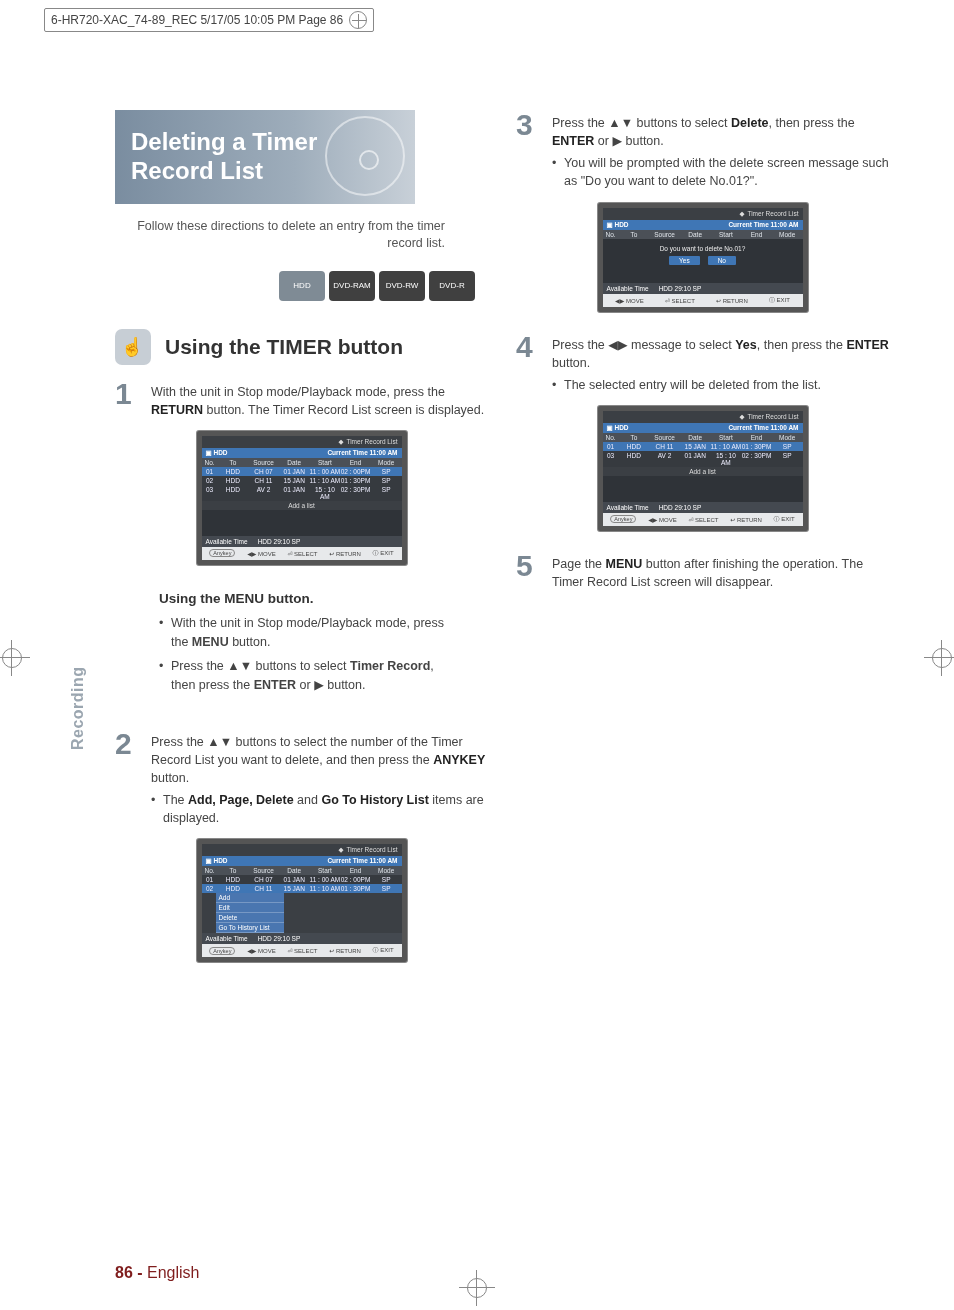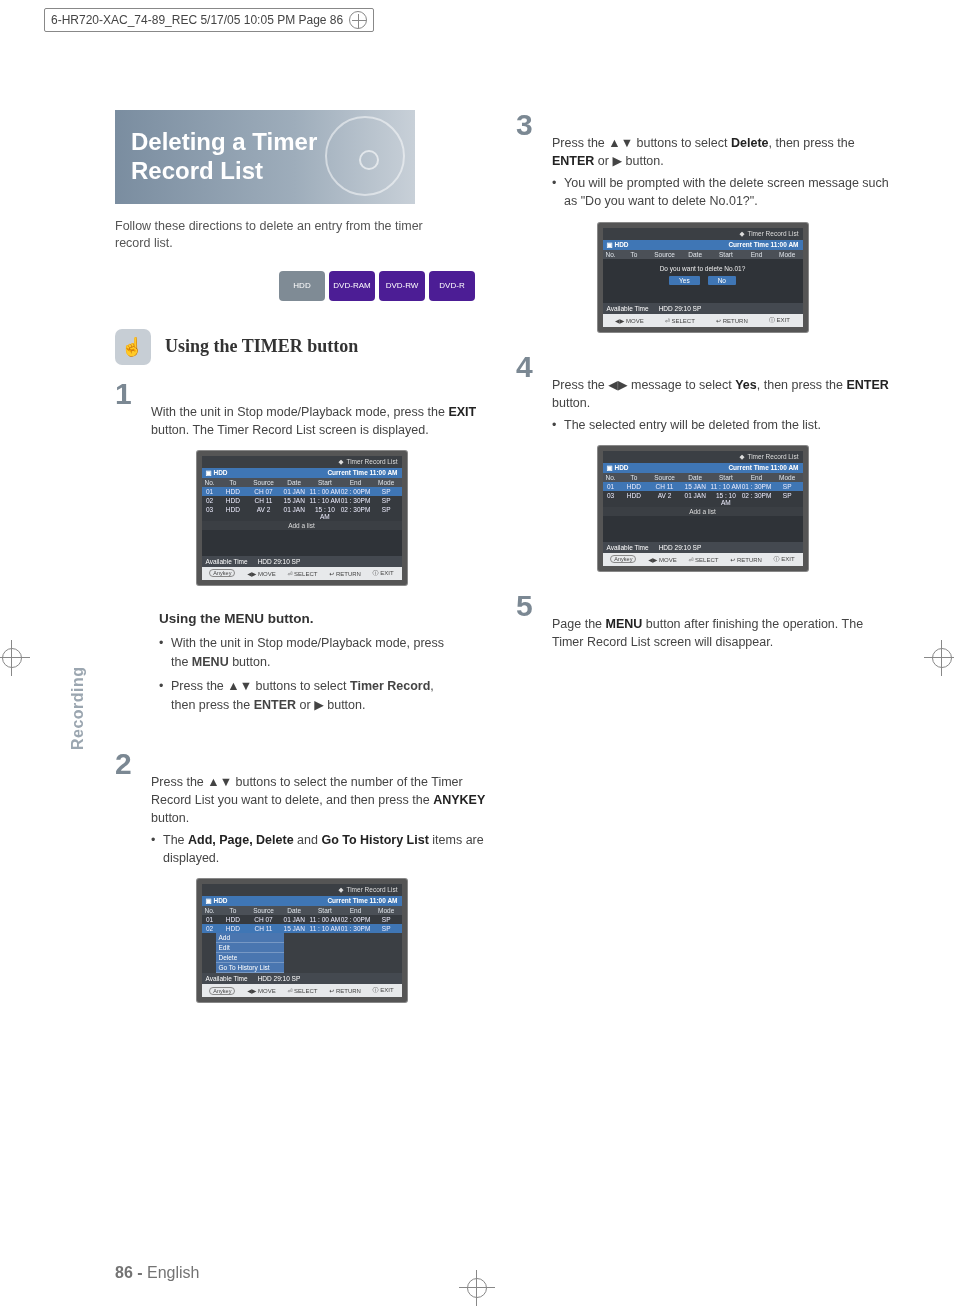--- a/index.html
+++ b/index.html
@@ -56,43 +56,43 @@
   .title-card .disc {
     position:absolute; right:10px; bottom:8px;
     width:80px;height:80px;border:2px solid rgba(255,255,255,.5);
     border-radius:50%;
   }
   .title-card .disc::after{
     content:"";position:absolute;left:32px;top:32px;width:16px;height:16px;
     border:2px solid rgba(255,255,255,.6);border-radius:50%;
   }
 
-  .intro { font-size:12.5px; color:#555; line-height:1.4; max-width:330px;}
+  .intro { font-size:12.5px; color:#555; line-height:1.4; max-width:330px;text-align:right;}
 
   .media-badges { margin:18px 0 28px 0; display:flex; gap:4px; justify-content:flex-end; max-width:360px;}
   .badge {
-    width:46px;height:30px;border-radius:4px;background:#4c1d95;color:#fff;
+    width:46px;height:30px;border-radius:4px;background:#404040;color:#fff;
     font-size:8px;display:flex;flex-direction:column;align-items:center;justify-content:center;
     gap:1px;
   }
   .badge.hdd{background:#7f8b95;}
 
   .section-title-row{display:flex;align-items:center;gap:14px;margin:16px 0 14px 0;}
   .hand-icon{
     width:36px;height:36px;border-radius:7px;background:#c7ced5;
     display:flex;align-items:center;justify-content:center;color:#fff;font-size:18px;
   }
-  .section-title{font-size:18px;font-weight:700;color:#333;font-family:Liberation Serif, serif;}
+  .section-title{font-size:21px;font-weight:700;color:#333;}
 
   .step{display:flex;gap:10px;margin-bottom:12px;}
   .step-num{
     font-size:30px;font-weight:700;color:#7b8893;width:26px;flex:0 0 26px;line-height:1;
   }
   .step-small .step-num{font-size:30px;}
-  .step-body{font-size:12.5px;color:#444;line-height:1.45;padding-top:4px;margin-top:20px;}
+  .step-body{font-size:12.5px;color:#444;line-height:1.45;padding-top:4px;}
   .step-body b{color:#222;}
   .bullet{display:flex;gap:6px;margin-top:4px;}
   .bullet .dot{flex:0 0 6px;}
 
   .subhead{font-size:13.5px;font-weight:700;margin:26px 0 8px 44px;}
   .sublist{font-size:12.5px;color:#444;line-height:1.5;margin-left:44px;max-width:300px;}
   .sublist .bullet{margin-bottom:6px;}
 
   
   .osd {
@@ -131,21 +131,21 @@
   .osd .confirm .btns span{background:#3f76b5;padding:1px 10px;border-radius:1px;}
 
   .side-tab{
     position:absolute;left:-46px;top:640px;
     transform:rotate(-90deg);transform-origin:left top;
     font-size:16px;font-weight:700;color:#9ba6b0;letter-spacing:.5px;
   }
 
   .footer-pg{
     position:absolute;bottom:28px;left:115px;
-    font-size:16px;color:#737373;
+    font-size:16px;color:#7f1d1d;
   }
   .footer-pg b{font-weight:700;}
   .cross{position:absolute;width:36px;height:36px;}
   .cross::before,.cross::after{content:"";position:absolute;background:#888;}
   .cross::before{left:17px;top:0;width:1px;height:36px;}
   .cross::after{top:17px;left:0;height:1px;width:36px;}
   .cross .ring{position:absolute;left:8px;top:8px;width:20px;height:20px;border:1px solid #888;border-radius:50%;}
 </style>
 </head>
 <body>
@@ -194,21 +194,21 @@
       </div>
 
       <div class="section-title-row">
         <div class="hand-icon">☝</div>
         <div class="section-title">Using the TIMER button</div>
       </div>
 
       <div class="step">
         <div class="step-num">1</div>
         <div class="step-body">
-          <span>With the unit in Stop mode/Playback mode, press the </span><b>EXIT</b><span> button. The Timer Record List screen is displayed.</span>
+          <span>With the unit in Stop mode/Playback mode, press the </span><b>RETURN</b><span> button. The Timer Record List screen is displayed.</span>
         </div>
       </div>
 
       <div class="osd">
         <div class="titlebar">
             <span>◆</span>
             <span>Timer Record List</span>
           </div>
         <div class="hddrow">
             <span>▣ <span>HDD</span></span>

